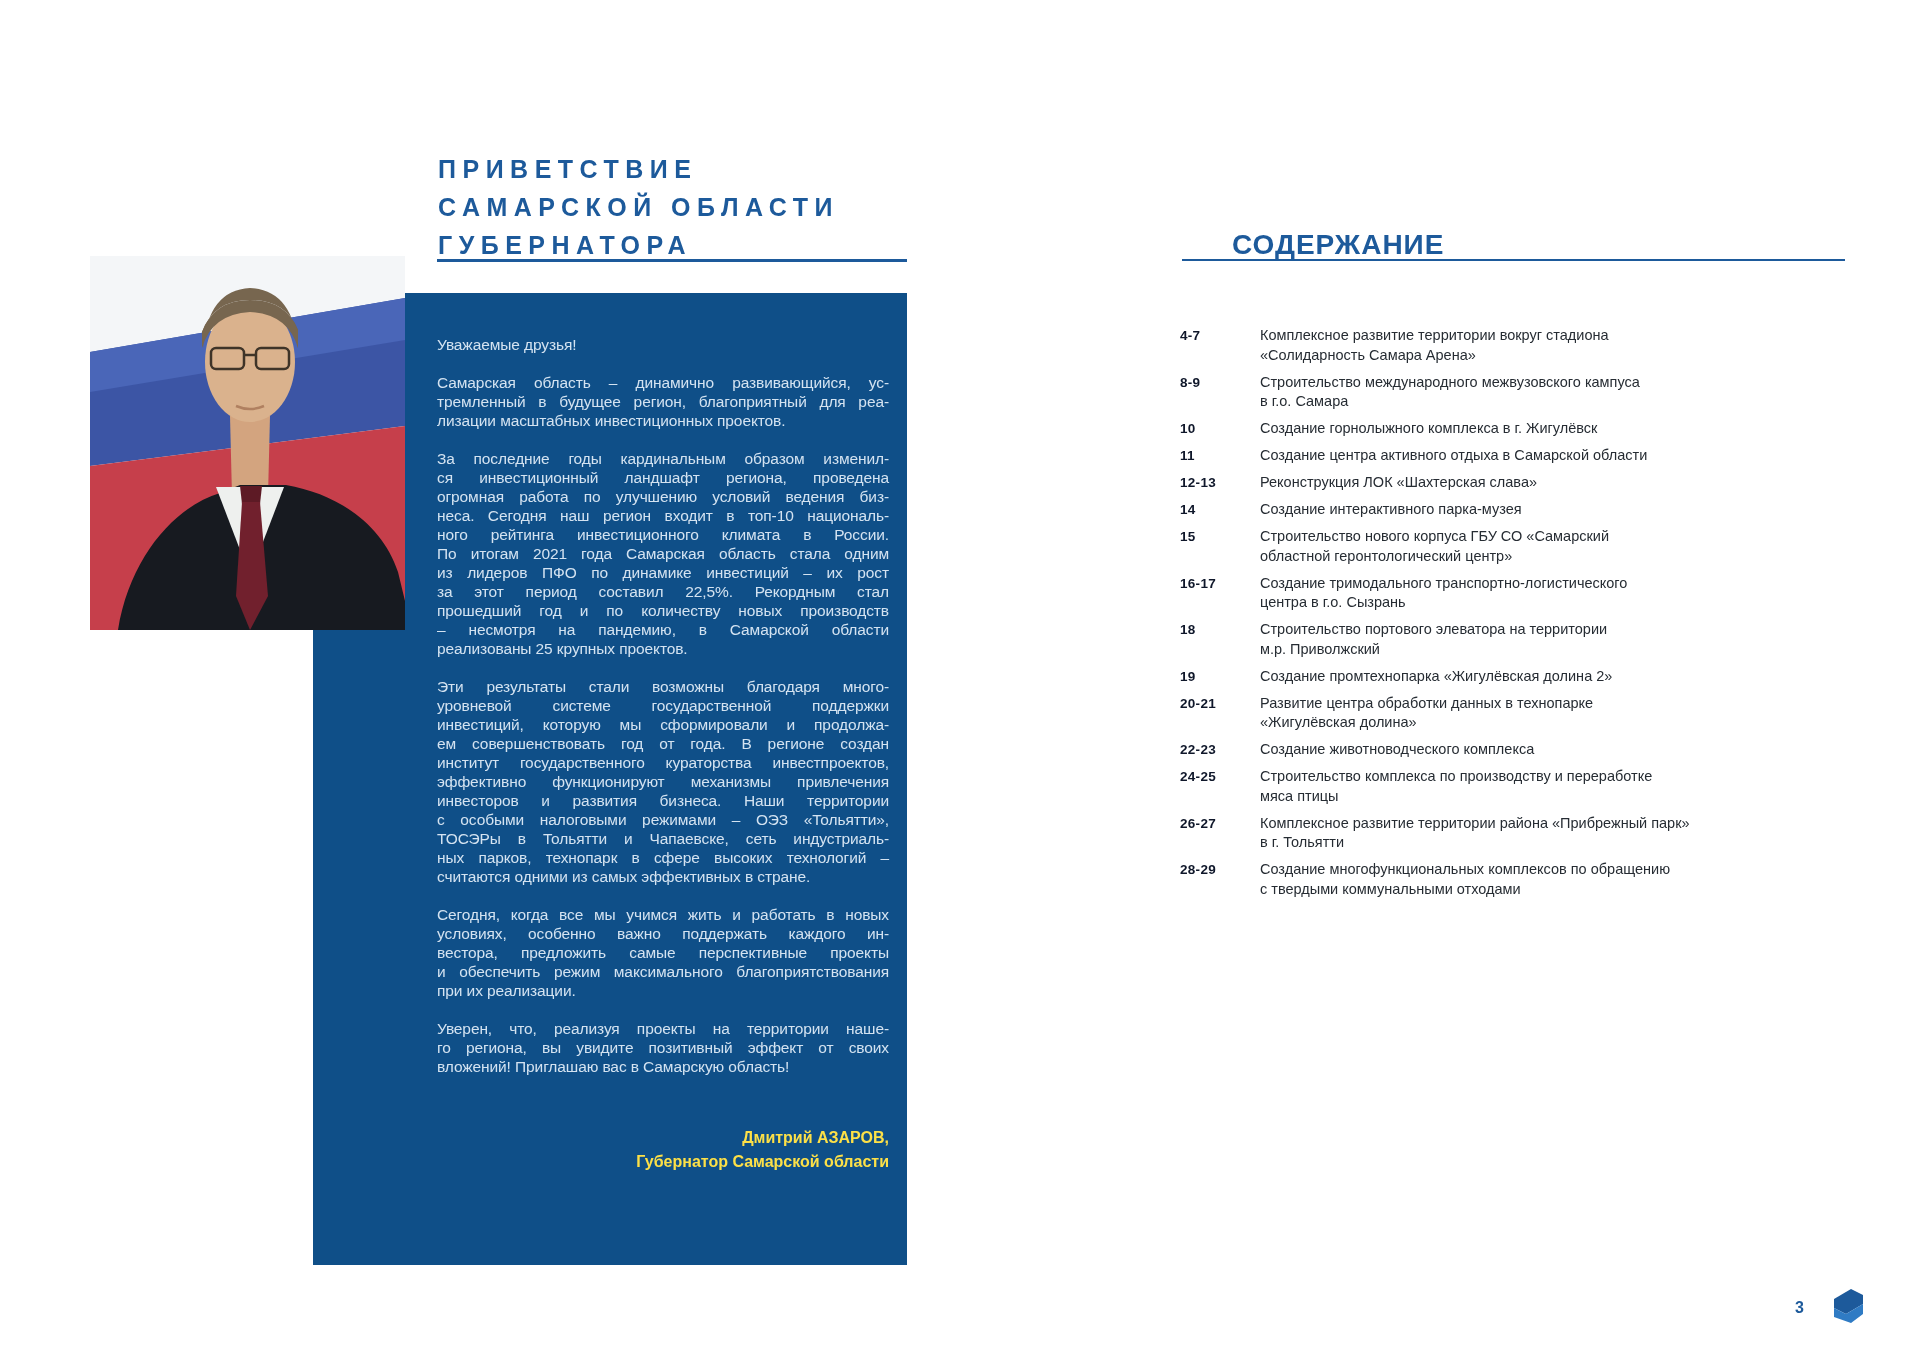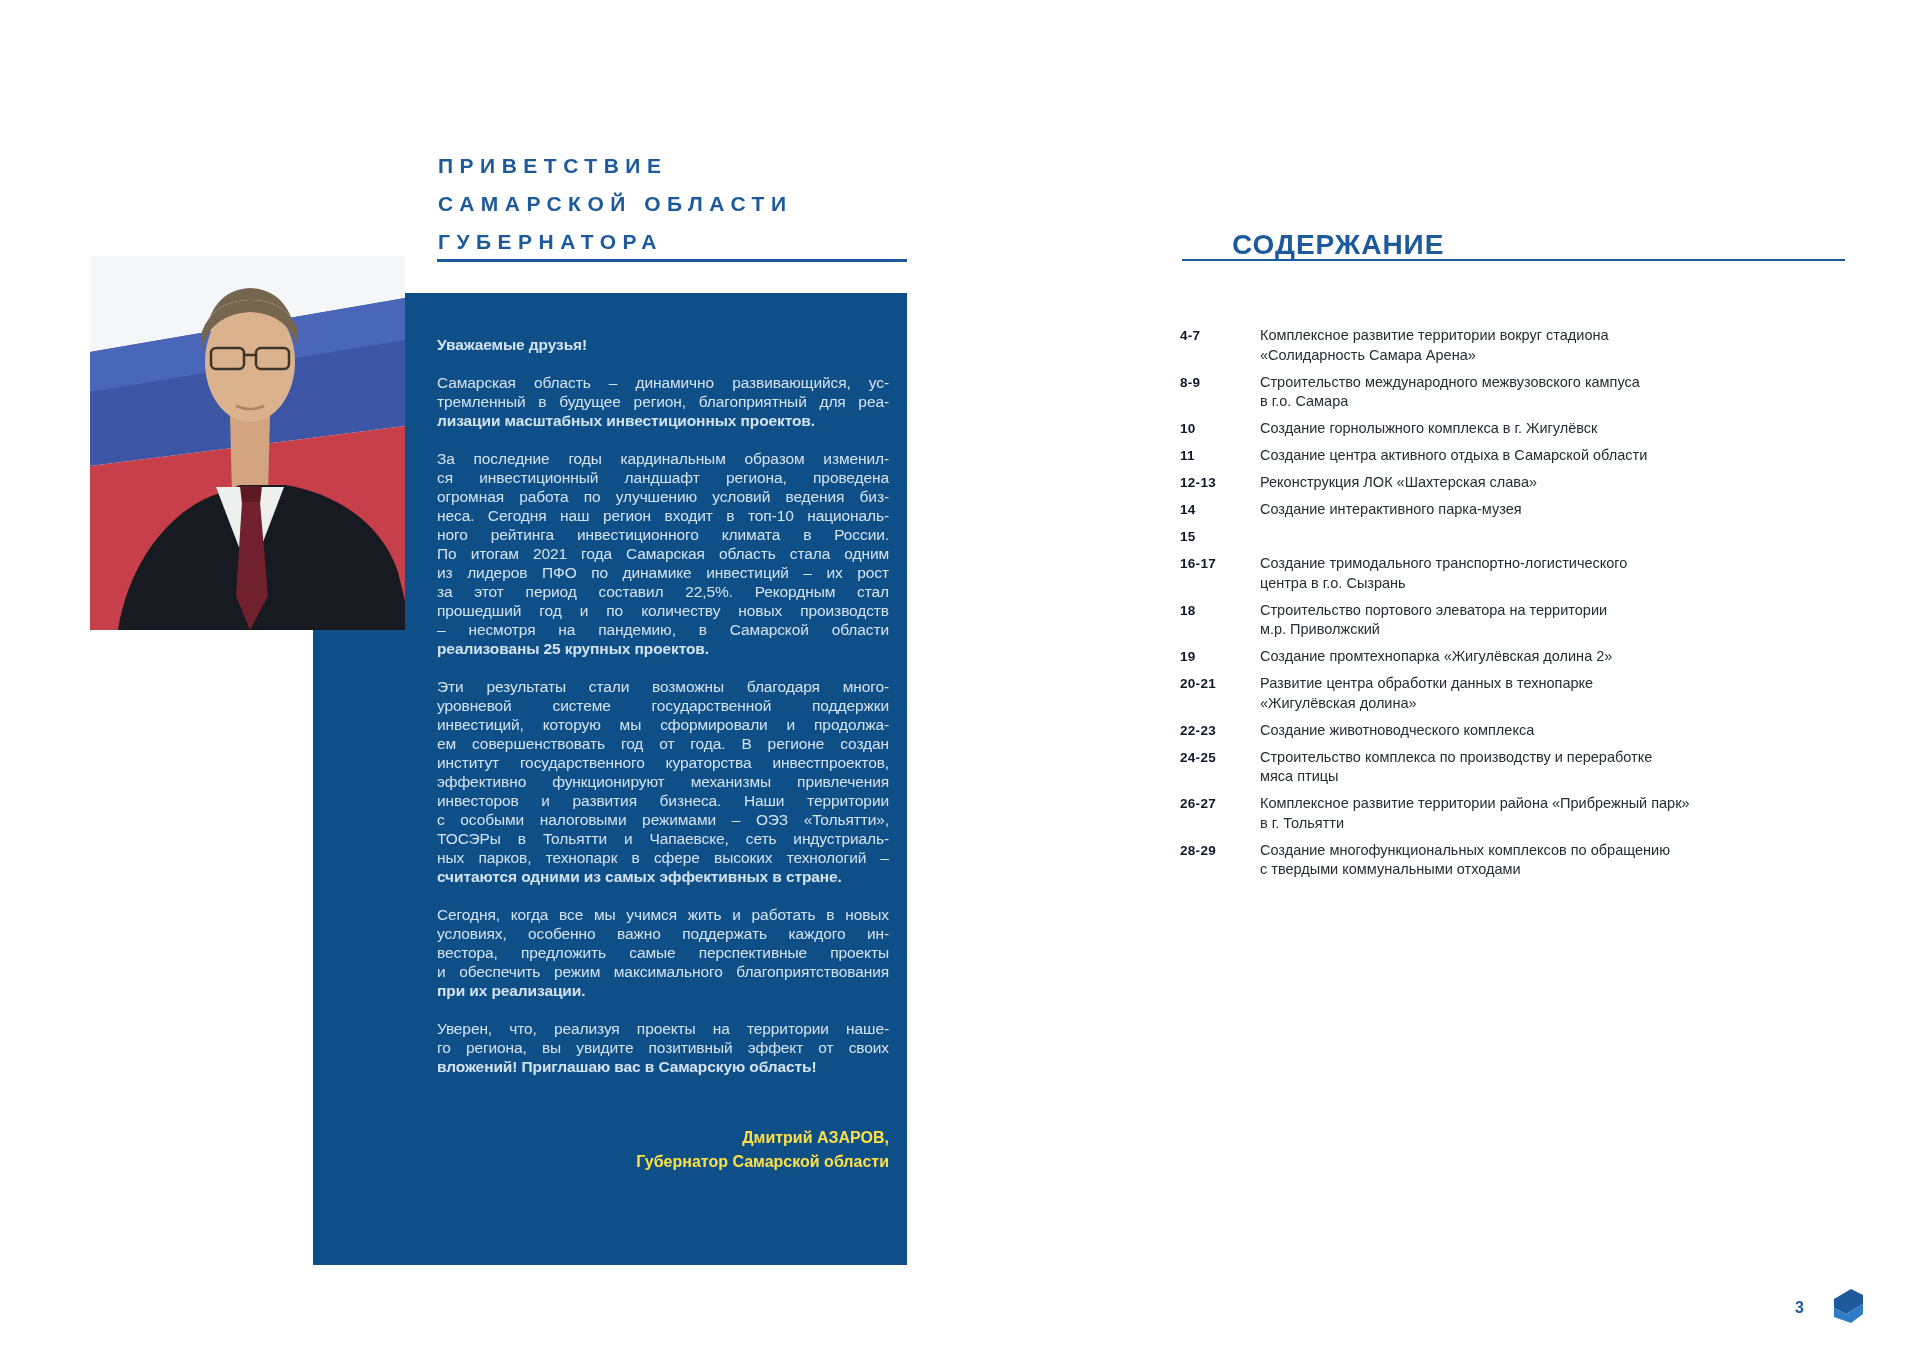--- a/index.html
+++ b/index.html
@@ -4,21 +4,21 @@
 <style>
   html,body{margin:0;padding:0;}
   body{
     width:1920px;height:1357px;position:relative;overflow:hidden;
     background:#ffffff;
     font-family:"Liberation Sans",sans-serif;
   }
   
   .left-heading{
     position:absolute;left:438px;top:133px;
-    font-size:21px;font-weight:bold;color:#1d5a9b;
+    font-size:25px;font-weight:bold;color:#1d5a9b;
     letter-spacing:6.5px;line-height:38px;white-space:nowrap;
   }
   .heading-rule{
     position:absolute;left:437px;top:259px;width:470px;height:3px;
     background:#1d5a9b;
   }
   .photo{
     position:absolute;left:90px;top:256px;width:315px;height:374px;
     z-index:3;
   }
@@ -28,21 +28,21 @@
     background:#0f4f88;box-sizing:border-box;
     padding:42px 18px 0 124px;z-index:2;
   }
   .para{margin:0 0 19px 0;}
   .para:last-of-type{margin-bottom:0;}
   .line{
     font-size:15.5px;line-height:19px;color:#d4e3f1;
     text-align:justify;text-align-last:justify;
     letter-spacing:-0.1px;
   }
-  .line.last{text-align:justify;text-align-last:left;font-weight:bold;}
+  .line.last{text-align:justify;text-align-last:left;}
   .signature{
     margin-top:50px;text-align:right;
     color:#fde047;font-weight:bold;font-size:16px;line-height:24px;
   }
   
   .toc-heading{
     position:absolute;left:1232px;top:206px;
     font-size:28px;font-weight:bold;color:#1d5a9b;letter-spacing:1px;
     white-space:nowrap;
   }
@@ -206,20 +206,24 @@
           </div>
         </div>
         <div class="toc-row">
           <div class="toc-num">14</div>
           <div class="toc-title-text">
             <div>Создание интерактивного парка-музея</div>
           </div>
         </div>
         <div class="toc-row">
           <div class="toc-num">15</div>
+          <div class="toc-title-text">
+            <div>Строительство нового корпуса ГБУ СО «Самарский</div>
+            <div>областной геронтологический центр»</div>
+          </div>
         </div>
         <div class="toc-row">
           <div class="toc-num">16-17</div>
           <div class="toc-title-text">
             <div>Создание тримодального транспортно-логистического</div>
             <div>центра в г.о. Сызрань</div>
           </div>
         </div>
         <div class="toc-row">
           <div class="toc-num">18</div>

